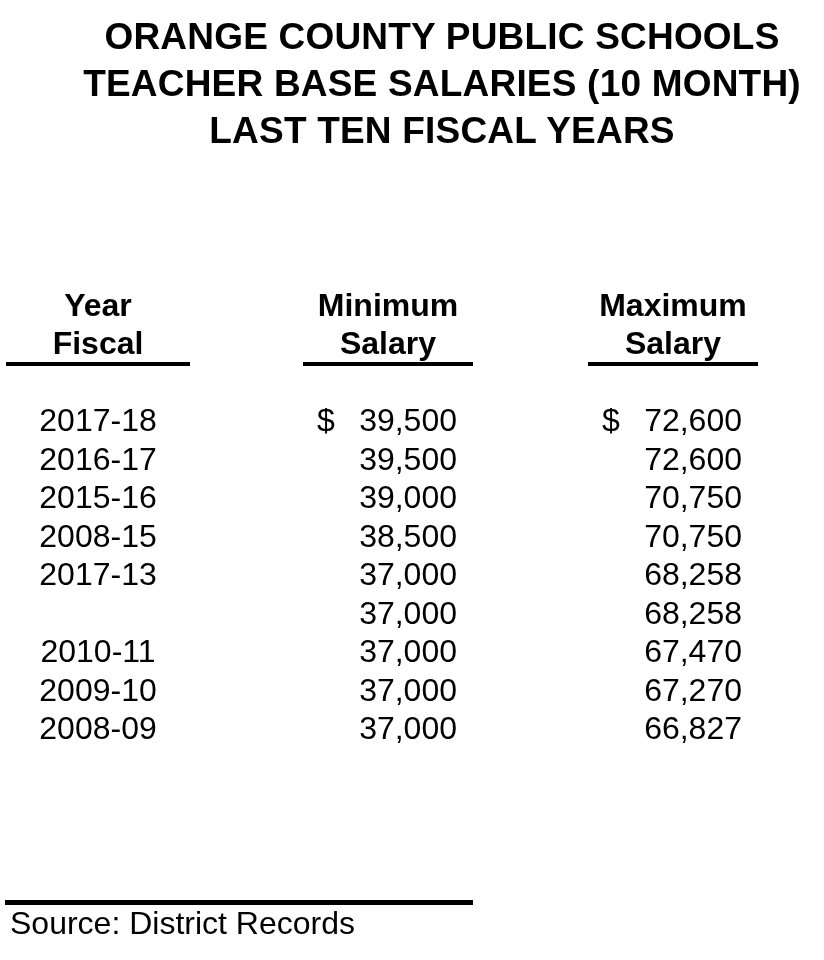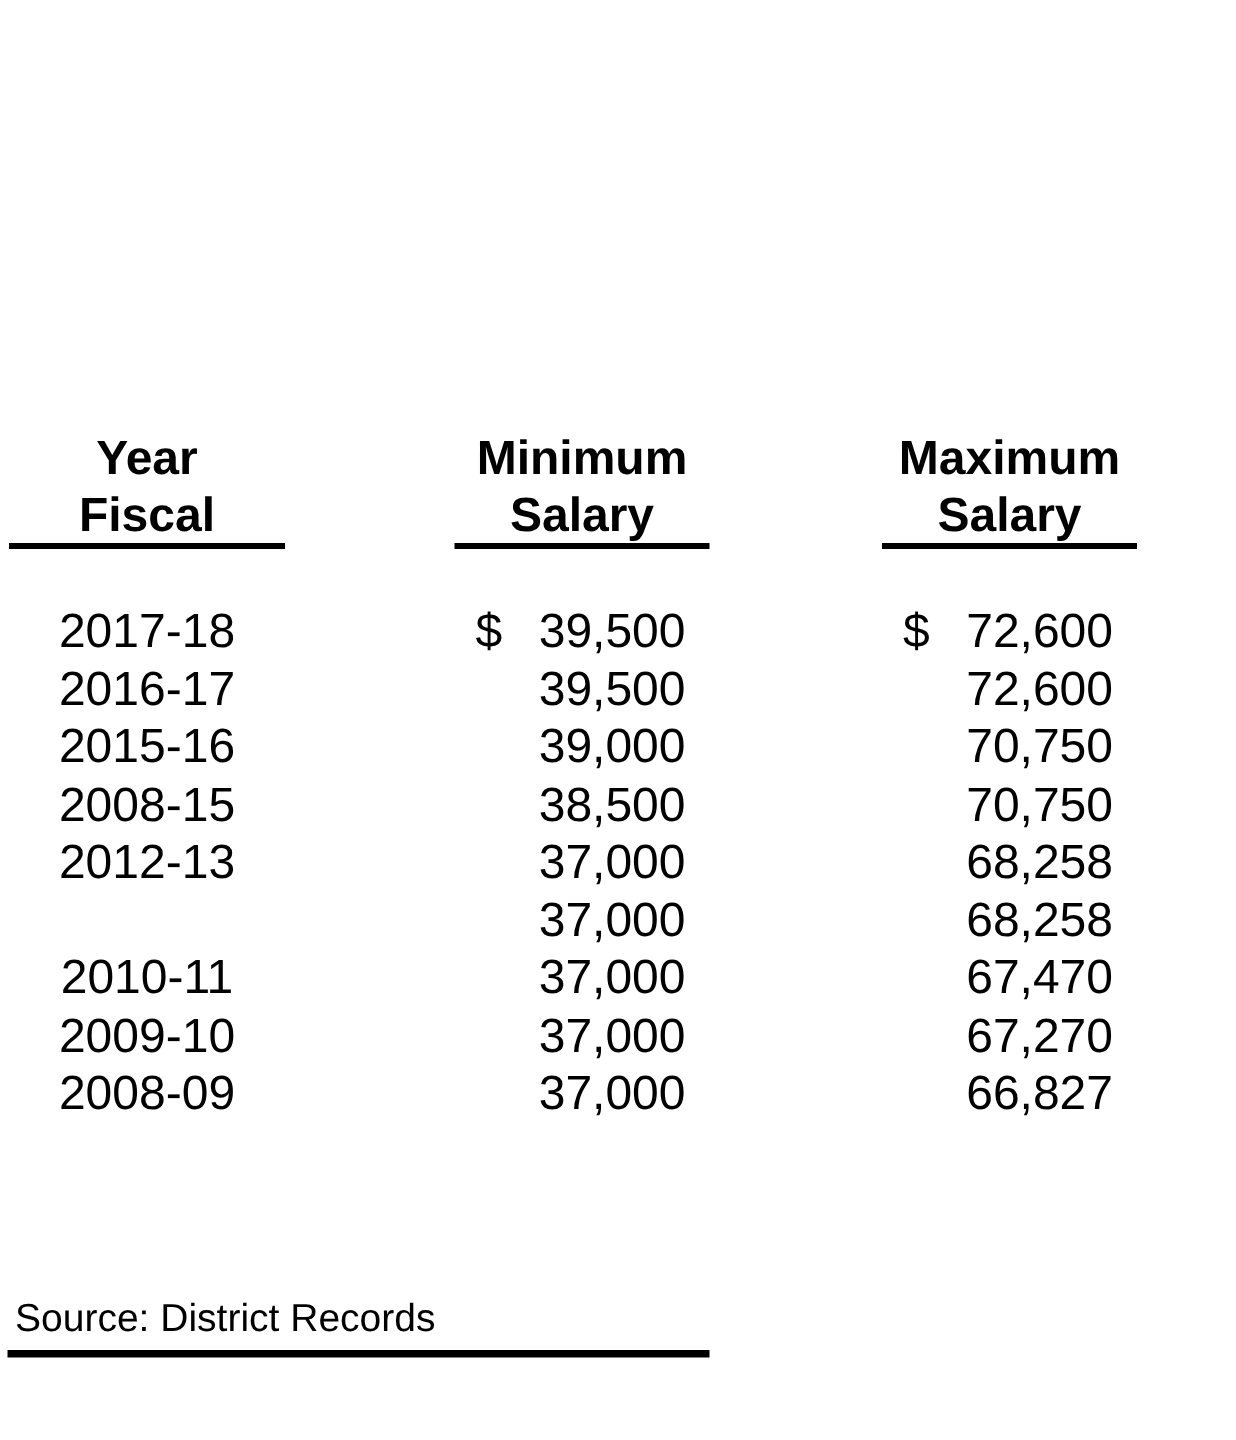--- a/index.html
+++ b/index.html
@@ -78,33 +78,38 @@
   .footer-rule {
     position: absolute;
     top: 900px;
     left: 5px;
     width: 468px;
     height: 5px;
     background: #000000;
   }
   .footer-source {
     position: absolute;
-    top: 859px;
+    top: 904px;
     left: 10px;
-    font-size: 26px;
+    font-size: 32px;
     line-height: 38px;
     white-space: nowrap;
     text-align: right;
   }
 </style>
 </head>
 <body>
 
 <div class="page">
 
+  <div class="title-block">
+    <div>ORANGE COUNTY PUBLIC SCHOOLS</div>
+    <div>TEACHER BASE SALARIES (10 MONTH)</div>
+    <div>LAST TEN FISCAL YEARS</div>
+  </div>
 
   <div class="col-header c1">
     <div>Year</div>
     <div>Fiscal</div>
   </div>
   <div class="col-header c2">
     <div>Minimum</div>
     <div>Salary</div>
   </div>
   <div class="col-header c3">
@@ -151,21 +156,21 @@
         <div class="cell-money min">
           <span class="currency"></span>
           <span class="amount">38,500</span>
         </div>
         <div class="cell-money max">
           <span class="currency"></span>
           <span class="amount">70,750</span>
         </div>
       </div>
       <div class="row">
-        <div class="cell-year">2012-13</div>
+        <div class="cell-year">2017-13</div>
         <div class="cell-money min">
           <span class="currency"></span>
           <span class="amount">37,000</span>
         </div>
         <div class="cell-money max">
           <span class="currency"></span>
           <span class="amount">68,258</span>
         </div>
       </div>
       <div class="row">

